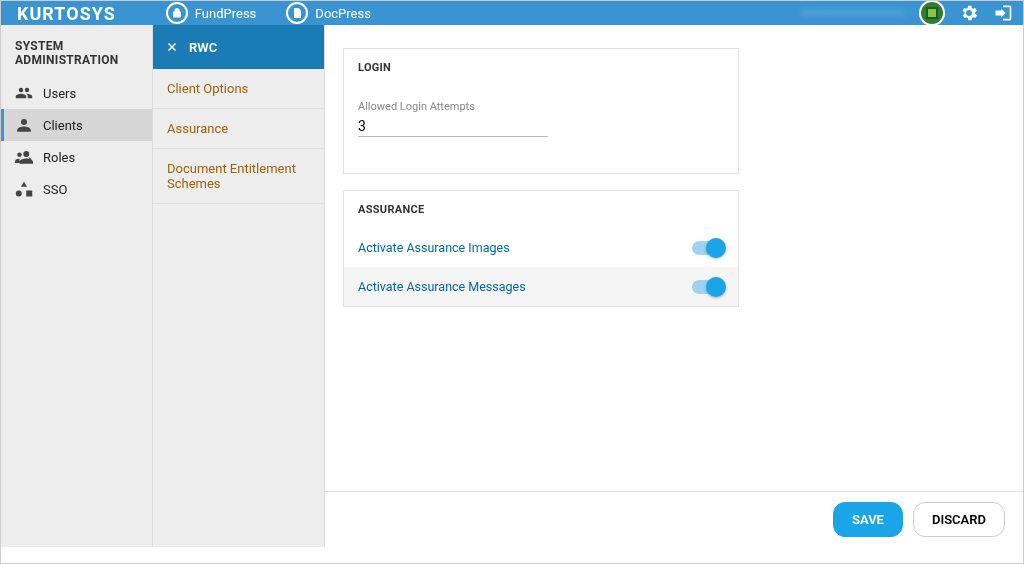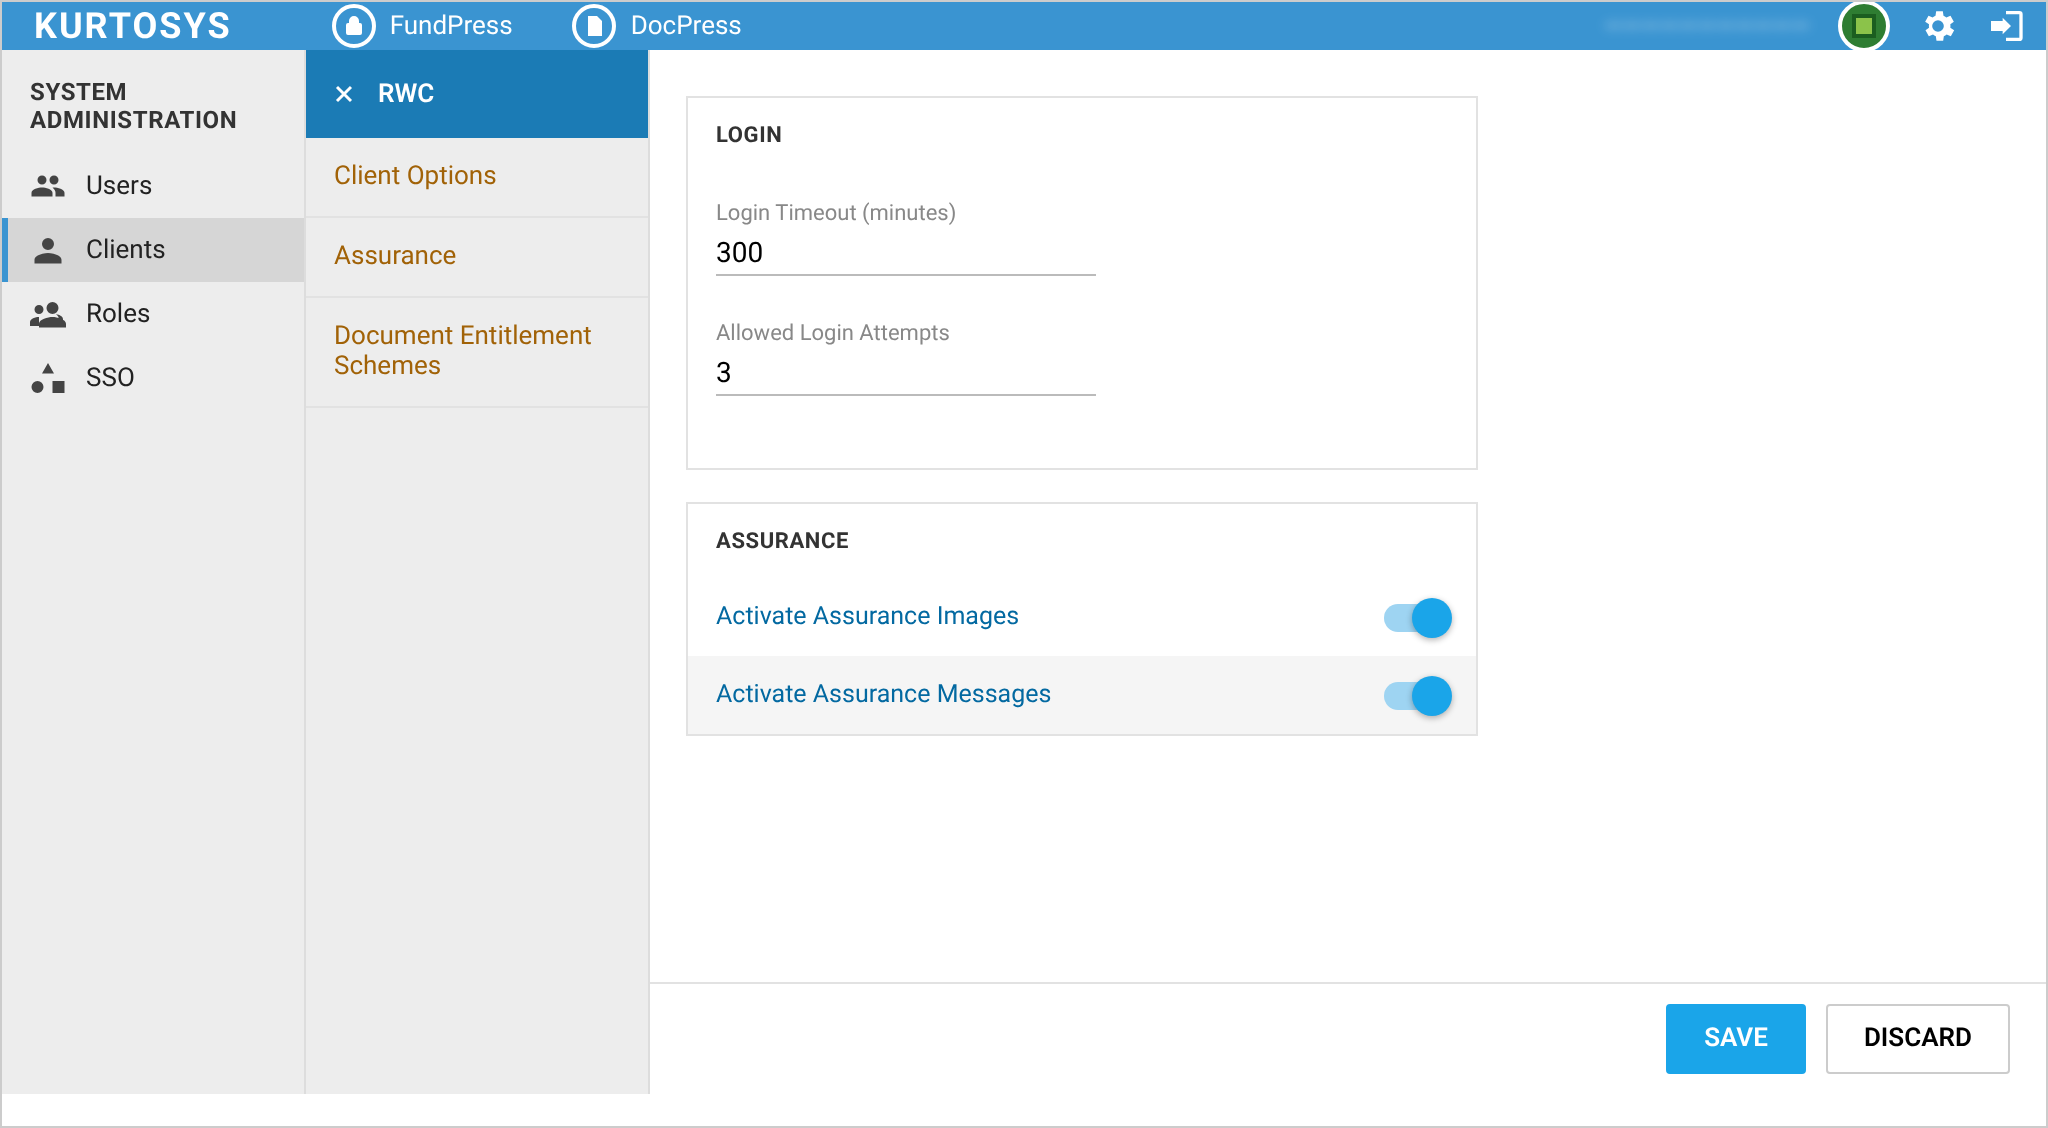--- a/index.html
+++ b/index.html
@@ -45,21 +45,21 @@
 .field { margin:10px 0 22px 0; }
 .field-label { font-size:11px; color:#888; margin-bottom:3px; }
 .field-input { width:190px; border:none; border-bottom:1px solid #bbb; font-size:14px; padding:2px 0; outline:none; background:transparent; }
 .toggle-row { display:flex; align-items:center; justify-content:space-between; padding:12px 14px; font-size:12.5px; color:#0369a1; }
 .toggle-row + .toggle-row { background:#f5f5f5; }
 .toggle { position:relative; width:32px; height:14px; background:#9ed4f2; border-radius:8px; cursor:pointer; }
 .toggle .knob { position:absolute; right:-2px; top:-3px; width:20px; height:20px; background:#1aa5e9; border-radius:50%; box-shadow:0 1px 3px rgba(0,0,0,.3); }
 
 
 .footer { border-top:1px solid #e2e2e2; padding:10px 18px; display:flex; justify-content:flex-end; gap:10px; }
-.btn { padding:9px 18px; font-size:13px; font-weight:600; border-radius:2px; border:1px solid #ccc; background:#fff; cursor:pointer; }
+.btn { padding:9px 18px; font-size:13px; font-weight:600; border-radius:12px; border:1px solid #ccc; background:#fff; cursor:pointer; }
 .btn.primary { background:#1aa5e9; color:#fff; border-color:#1aa5e9; }
 </style>
 </head>
 <body>
 
 <div class="topbar">
   <div class="logo">KURTOSYS</div>
 
   <div class="top-link">
     <span class="top-icon-circ">
@@ -142,24 +142,20 @@
     </div>
   </div>
 
   <div class="main">
     <div class="main-body">
 
       <div class="card">
         <div class="card-head">LOGIN</div>
         <div class="card-body">
           <div class="field">
-            <div class="field-label">Login Timeout (minutes)</div>
-            <input class="field-input" value="300" style="">
-          </div>
-          <div class="field">
             <div class="field-label">Allowed Login Attempts</div>
             <input class="field-input" value="3" style="">
           </div>
         </div>
       </div>
 
       <div class="card">
         <div class="card-head">ASSURANCE</div>
         <div class="toggle-row">
           <span>Activate Assurance Images</span>

